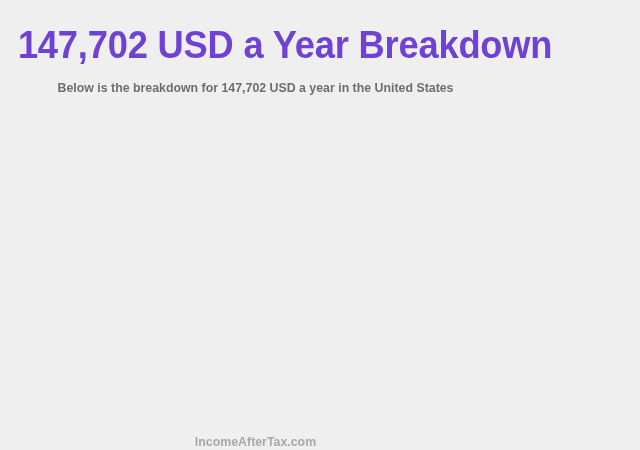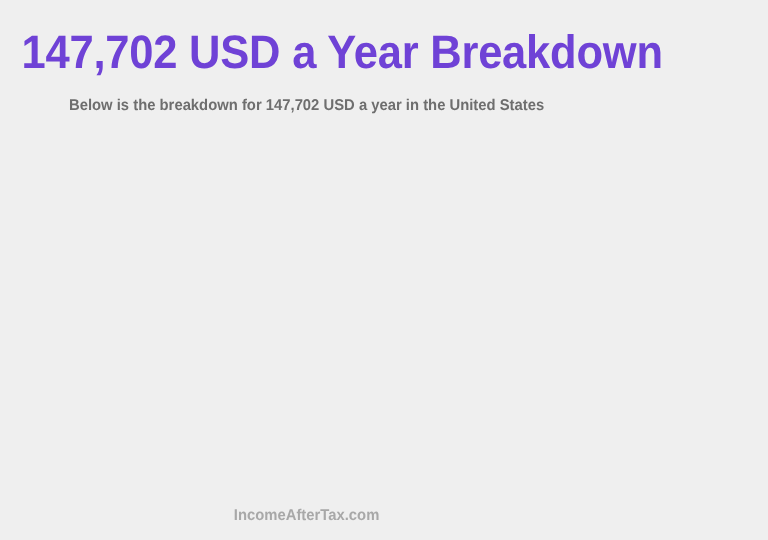--- a/index.html
+++ b/index.html
@@ -79,21 +79,20 @@
   .chart-empty-slot {
     width: 100%;
     height: 100%;
     background: transparent;
   }
 
   
   .footer {
     flex: 0 0 auto;
     text-align: center;
-    padding-bottom: 13px;
   }
 
   .site-credit {
     margin: 0;
     font-family: "Liberation Sans", sans-serif;
     font-size: 13px;
     font-weight: bold;
     line-height: 16px;
     color: #a8a8a8;
     transform: scaleX(0.95);

